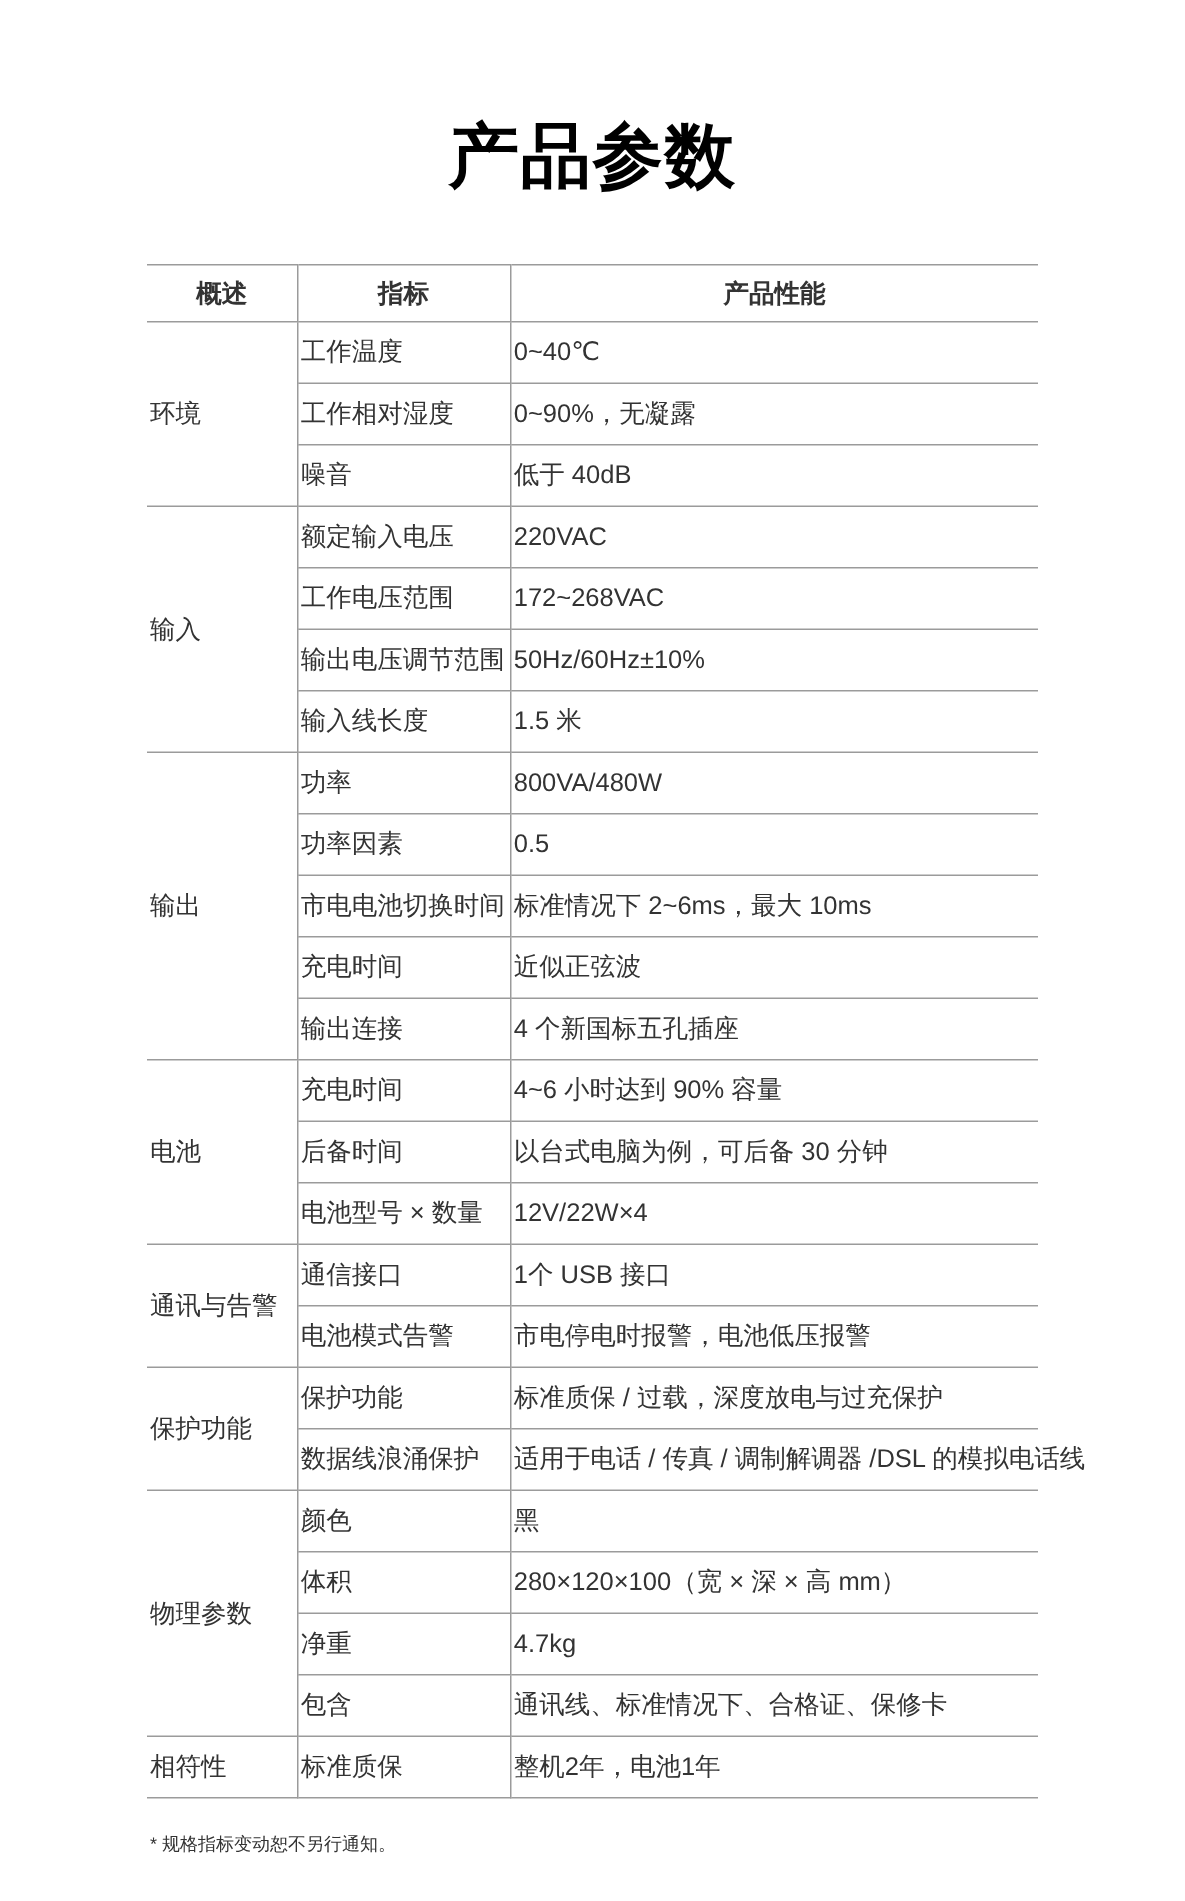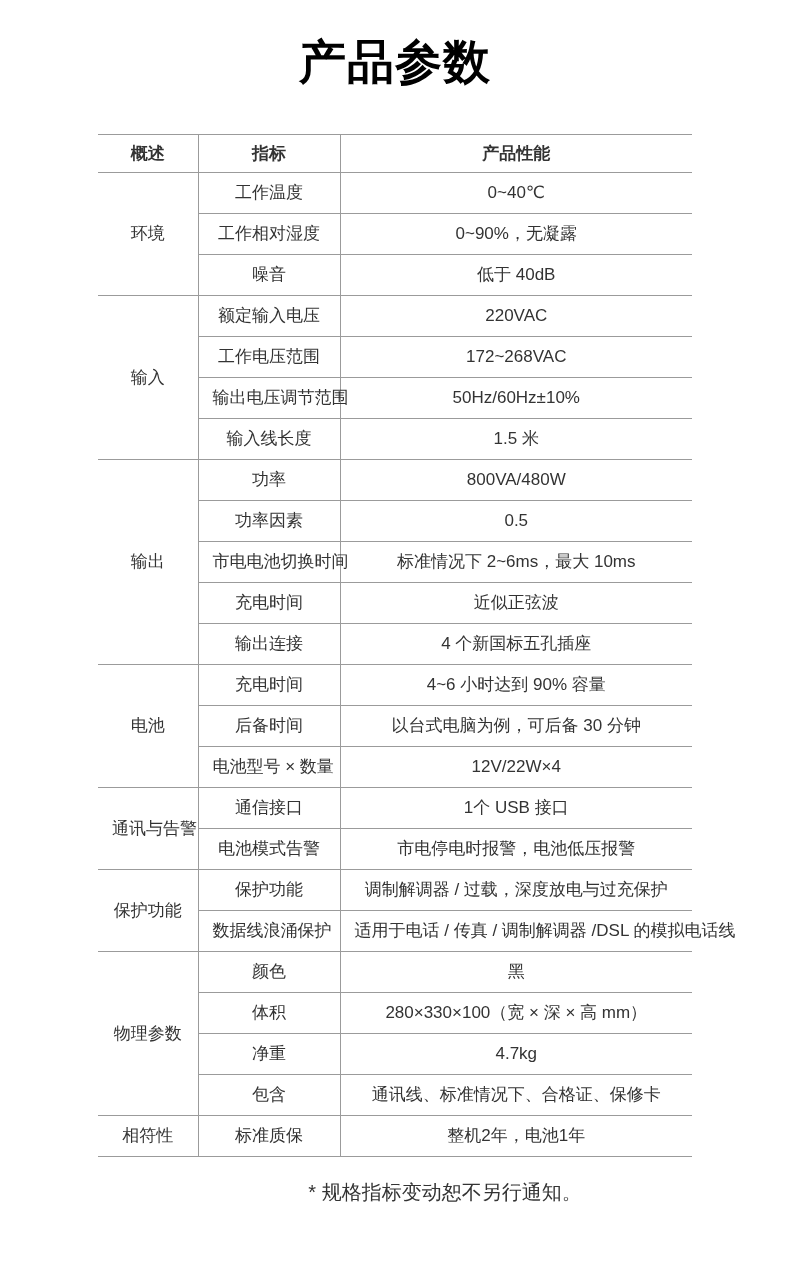--- a/index.html
+++ b/index.html
@@ -17,20 +17,21 @@
     overflow:hidden;
   }
   .page{position:relative;width:790px;height:1267px;padding-top:36px;}
   .title{
     text-align:center;
     font-size:47px;
     font-weight:900;
     color:var(--title);
     line-height:1.12;
     letter-spacing:1px;
+    margin-top:42px;
   }
   table.spec{
     margin:45px 0 0 98px;
     width:594px;
     border-collapse:collapse;
     table-layout:fixed;
     border-top:1px solid var(--border);
     font-size:17px;
     color:var(--text);
   }
@@ -40,33 +41,31 @@
   .spec th{
     height:38px;
     font-weight:bold;
     font-size:17px;
     text-align:center;
     vertical-align:middle;
     border-bottom:1px solid var(--border);
   }
   .spec td{
     height:41px;
-    text-align:center;
     vertical-align:middle;
     border-bottom:1px solid var(--border);
-    padding:0 14px;
+    padding:0 2px;
     white-space:nowrap;
     overflow:visible;
   }
   .spec th.b-r, .spec td.b-r{border-right:1px solid var(--border);}
   .footnote{
     margin:22px 0 0 100px;
-    font-size:20px;
+    font-size:12px;
     color:var(--text);
-    text-align:center;
   }
 </style>
 </head>
 <body>
 
 <div class="page">
 
   <h1 class="title">产品参数</h1>
 
   <table class="spec">
@@ -153,34 +152,34 @@
           <td class="b-r">通信接口</td>
           <td>1个 USB 接口</td>
         </tr>
         <tr>
           <td class="b-r">电池模式告警</td>
           <td>市电停电时报警，电池低压报警</td>
         </tr>
         <tr>
           <td class="b-r" rowspan="2">保护功能</td>
           <td class="b-r">保护功能</td>
-          <td>调制解调器 / 过载，深度放电与过充保护</td>
+          <td>标准质保 / 过载，深度放电与过充保护</td>
         </tr>
         <tr>
           <td class="b-r">数据线浪涌保护</td>
           <td>适用于电话 / 传真 / 调制解调器 /DSL 的模拟电话线</td>
         </tr>
         <tr>
           <td class="b-r" rowspan="4">物理参数</td>
           <td class="b-r">颜色</td>
           <td>黑</td>
         </tr>
         <tr>
           <td class="b-r">体积</td>
-          <td>280×330×100（宽 × 深 × 高 mm）</td>
+          <td>280×120×100（宽 × 深 × 高 mm）</td>
         </tr>
         <tr>
           <td class="b-r">净重</td>
           <td>4.7kg</td>
         </tr>
         <tr>
           <td class="b-r">包含</td>
           <td>通讯线、标准情况下、合格证、保修卡</td>
         </tr>
         <tr>

